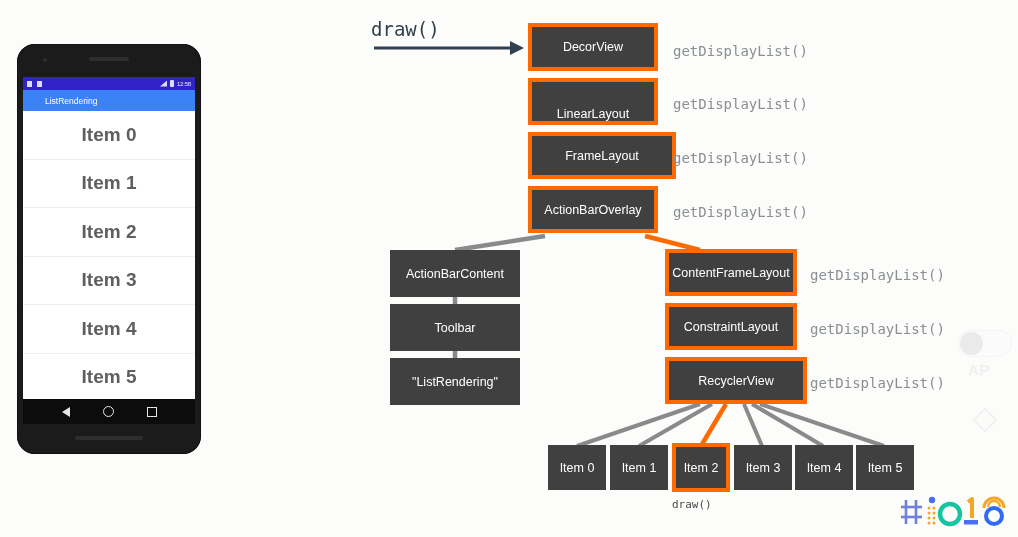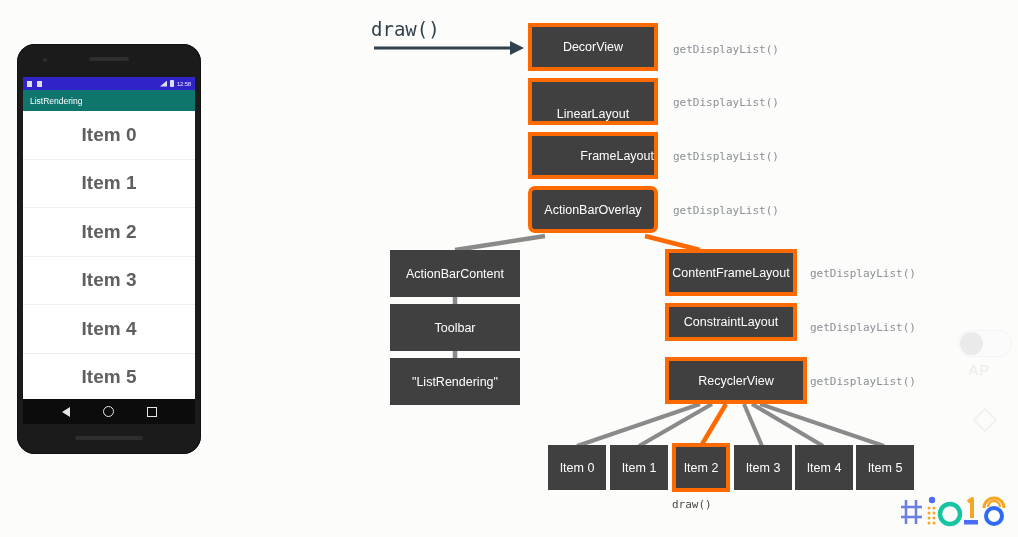--- a/index.html
+++ b/index.html
@@ -80,26 +80,26 @@
     letter-spacing: -0.2px;
   }
   .sb-wifi {
     width: 7px; height: 6px;
     background: #dcdcf4;
     clip-path: polygon(100% 0, 100% 100%, 0 100%);
   }
   .sb-bat { width: 4px; height: 7px; background: #dcdcf4; border-radius: 1px; }
   .appbar {
     height: 21px;
-    background: #0f766e;
+    background: #3b82f6;
     color: #ffffff;
     font-size: 8.5px;
     display: flex;
     align-items: center;
-    padding-left: 7px;
+    padding-left: 22px;
     box-sizing: border-box;
   }
   .list-area { background:#fff; }
   .list-row {
     height: 47.5px;
     display: flex;
     align-items: center;
     justify-content: center;
     border-bottom: 1px solid #eeeeee;
     color: #5f5f5f;
@@ -157,21 +157,21 @@
     box-sizing: border-box;
     white-space: nowrap;
     z-index: 3;
   }
   .node.hl {
     border: 4px solid #ff6a00;
   }
   .call-label {
     position: absolute;
     font-family: "DejaVu Sans Mono", monospace;
-    font-size: 11px;
+    font-size: 14px;
     color: #8a8f94;
     white-space: nowrap;
     z-index: 3;
   }
   .draw-label {
     position: absolute;
     font-family: "DejaVu Sans Mono", monospace;
     font-size: 19px;
     color: #31414d;
     white-space: nowrap;
@@ -298,46 +298,46 @@
   <div class="node hl" style="left:528px; top:23px; width:130px; height:48px;">
     <span>DecorView</span>
   </div>
   <div class="call-label" style="left:673px; top:43px;">getDisplayList()</div>
 
   <div class="node hl" style="left:528px; top:78px; width:130px; height:47px;align-items:flex-end;">
     <span>LinearLayout</span>
   </div>
   <div class="call-label" style="left:673px; top:96px;">getDisplayList()</div>
 
-  <div class="node hl" style="left:528px; top:132px; width:130px; height:47px;justify-content:flex-end;">
+  <div class="node hl" style="left:528px; top:132px; width:148px; height:47px;">
     <span>FrameLayout</span>
   </div>
   <div class="call-label" style="left:673px; top:150px;">getDisplayList()</div>
 
-  <div class="node hl" style="left:528px; top:186px; width:130px; height:47px;border-radius:7px;">
+  <div class="node hl" style="left:528px; top:186px; width:130px; height:47px;">
     <span>ActionBarOverlay</span>
   </div>
   <div class="call-label" style="left:673px; top:204px;">getDisplayList()</div>
 
   <div class="node" style="left:390px; top:304px; width:130px; height:47px;">
     <span>Toolbar</span>
   </div>
   <div class="node" style="left:390px; top:250px; width:130px; height:47px;">
     <span>ActionBarContent</span>
   </div>
   <div class="node" style="left:390px; top:358px; width:130px; height:47px;">
     <span>"ListRendering"</span>
   </div>
 
   <div class="node hl" style="left:665px; top:249px; width:132px; height:47px;justify-content:center;">
     <span>ContentFrameLayout</span>
   </div>
   <div class="call-label" style="left:810px; top:267px;">getDisplayList()</div>
 
-  <div class="node hl" style="left:665px; top:303px; width:132px; height:38px;">
+  <div class="node hl" style="left:665px; top:303px; width:132px; height:47px;">
     <span>ConstraintLayout</span>
   </div>
   <div class="call-label" style="left:810px; top:321px;">getDisplayList()</div>
 
   <div class="node hl" style="left:665px; top:357px; width:142px; height:47px;">
     <span>RecyclerView</span>
   </div>
   <div class="call-label" style="left:810px; top:375px;">getDisplayList()</div>
 
   <div class="node" style="left:548px; top:445px; width:58px; height:45px;">

